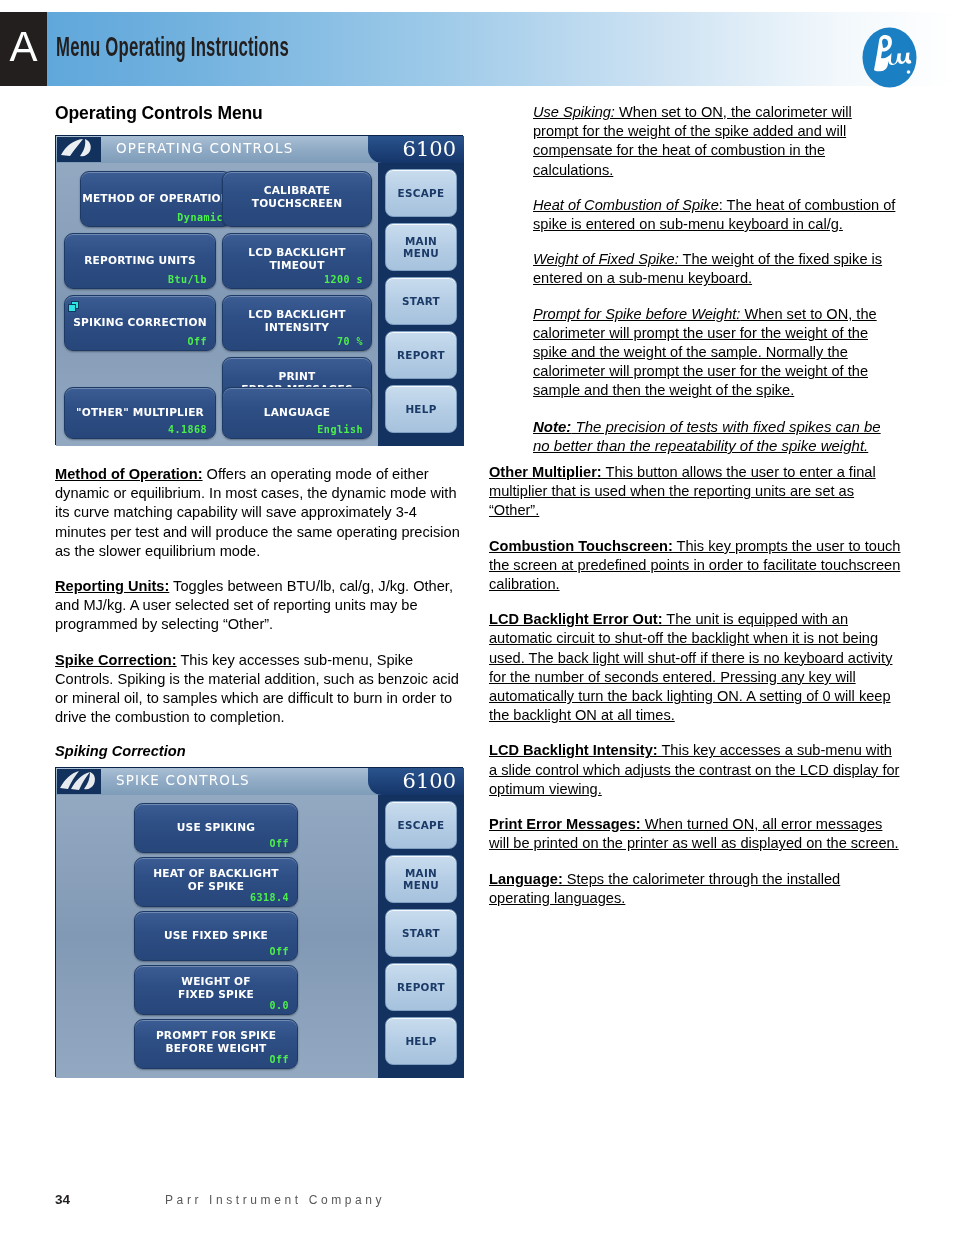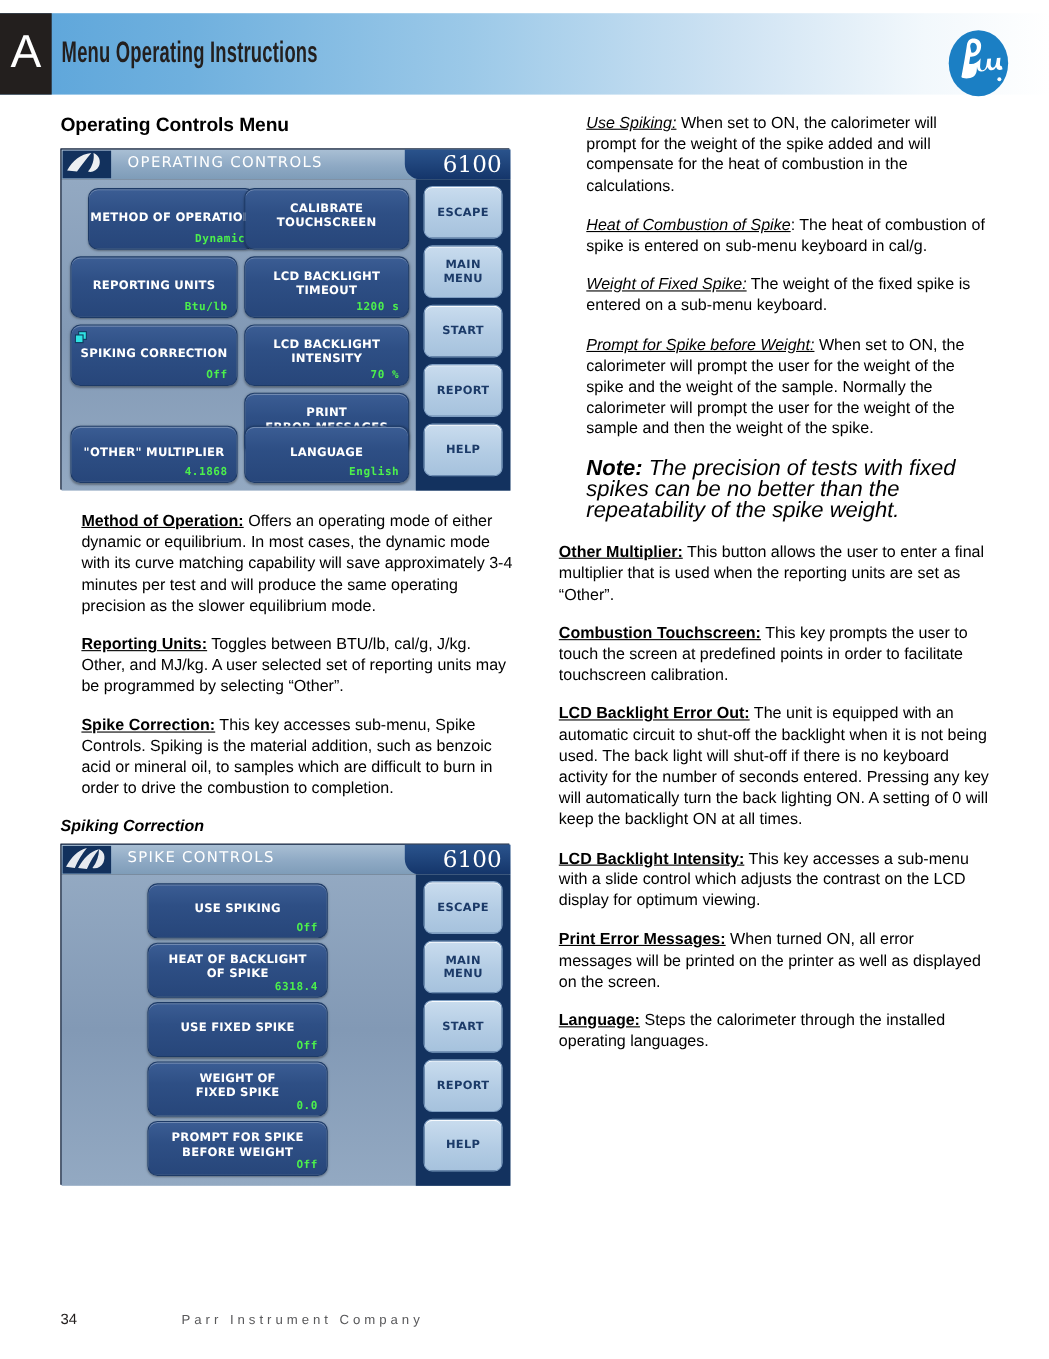--- a/index.html
+++ b/index.html
@@ -58,69 +58,69 @@
   
   .col-left {
     position: absolute;
     left: 55px; top: 103px;
     width: 412px;
   }
   .col-right {
     position: absolute;
     left: 489px; top: 103px;
     width: 412px;
+    text-decoration: underline;
   }
 
   h2.section-title {
     font-size: 17.5px;
     font-weight: 700;
     color: #000;
     letter-spacing: -0.1px;
     margin-bottom: 11px;
   }
 
   p.body {
     font-size: 14.6px;
     line-height: 19.2px;
     color: #000;
     margin-bottom: 16px;
     text-align: left;
-    margin-left: 19px;
   }
   p.body .lead {
     font-weight: 700;
     text-decoration: underline;
   }
   p.body .lead-it {
     font-style: italic;
     text-decoration: underline;
   }
   p.note {
-    font-size: 20px;
+    font-size: 15px;
     line-height: 19.2px;
     font-style: italic;
     margin-left: 16px;
-    margin-bottom: 19px;
+    margin-bottom: 8px;
   }
   p.note .note-lead { font-weight: 700; font-style: italic; }
 
   h3.subhead {
     font-size: 14.6px;
     font-weight: 700;
     font-style: italic;
     margin-top: 2px;
     margin-bottom: 8px;
   }
 
   
   .lcd {
     position: relative;
     width: 408px;
     height: 310px;
-    background: #404040;
+    background: #a21caf;
     border: 1px solid #0d2247;
     margin-bottom: 20px;
     font-family: "DejaVu Sans", sans-serif;
   }
   .lcd-titlebar {
     position: absolute;
     top: 0; left: 0;
     width: 408px; height: 27px;
     background: linear-gradient(to bottom, #a9bfd4 0%, #8ea9c4 55%, #7e9cb8 100%);
   }
@@ -236,21 +236,21 @@
   
   .footer {
     position: absolute;
     left: 55px; bottom: 28px;
     width: 860px;
     display: flex;
     align-items: baseline;
   }
   .footer-page {
     font-size: 13.5px;
-    font-weight: 400;
+    font-weight: 700;
     color: #231f1e;
     width: 110px;
   }
   .footer-company {
     font-size: 12px;
     color: #58585a;
     letter-spacing: 3.6px;
   }
 </style>
 </head>

